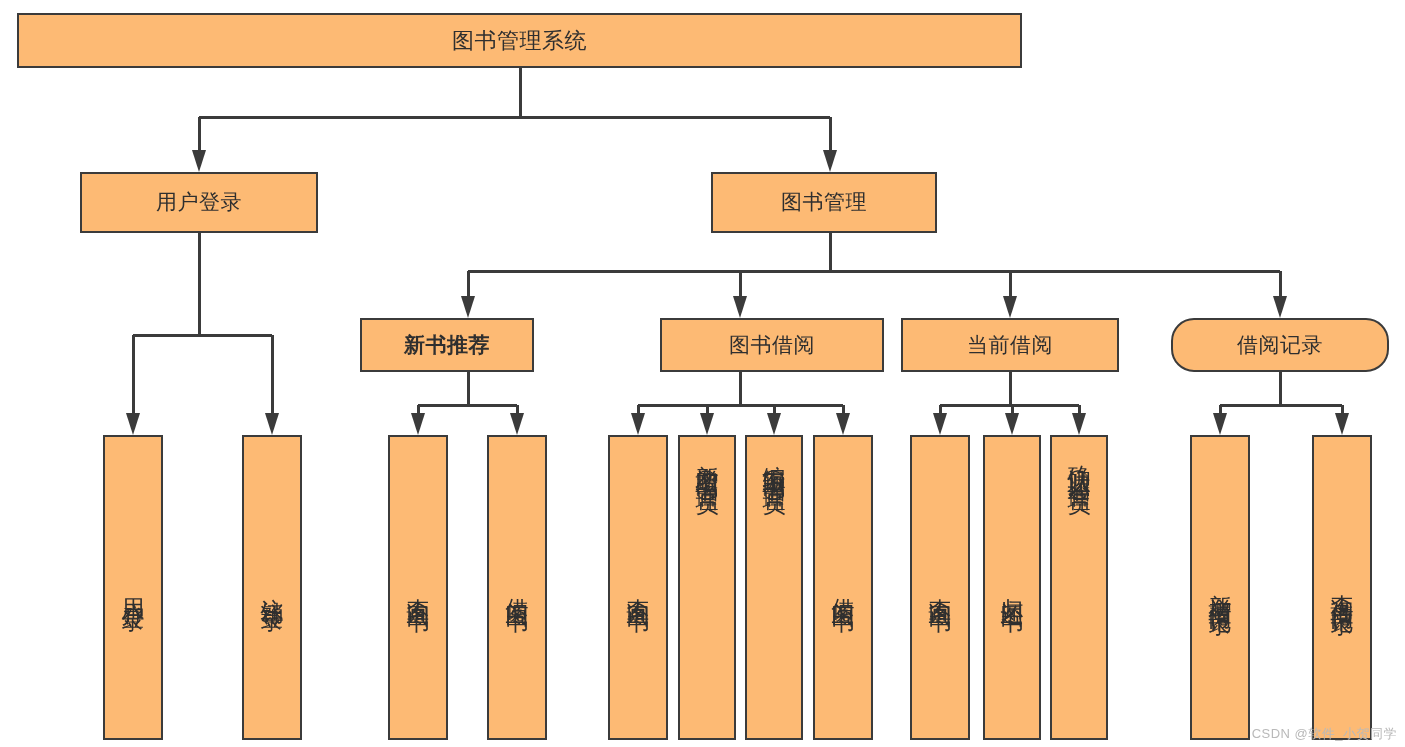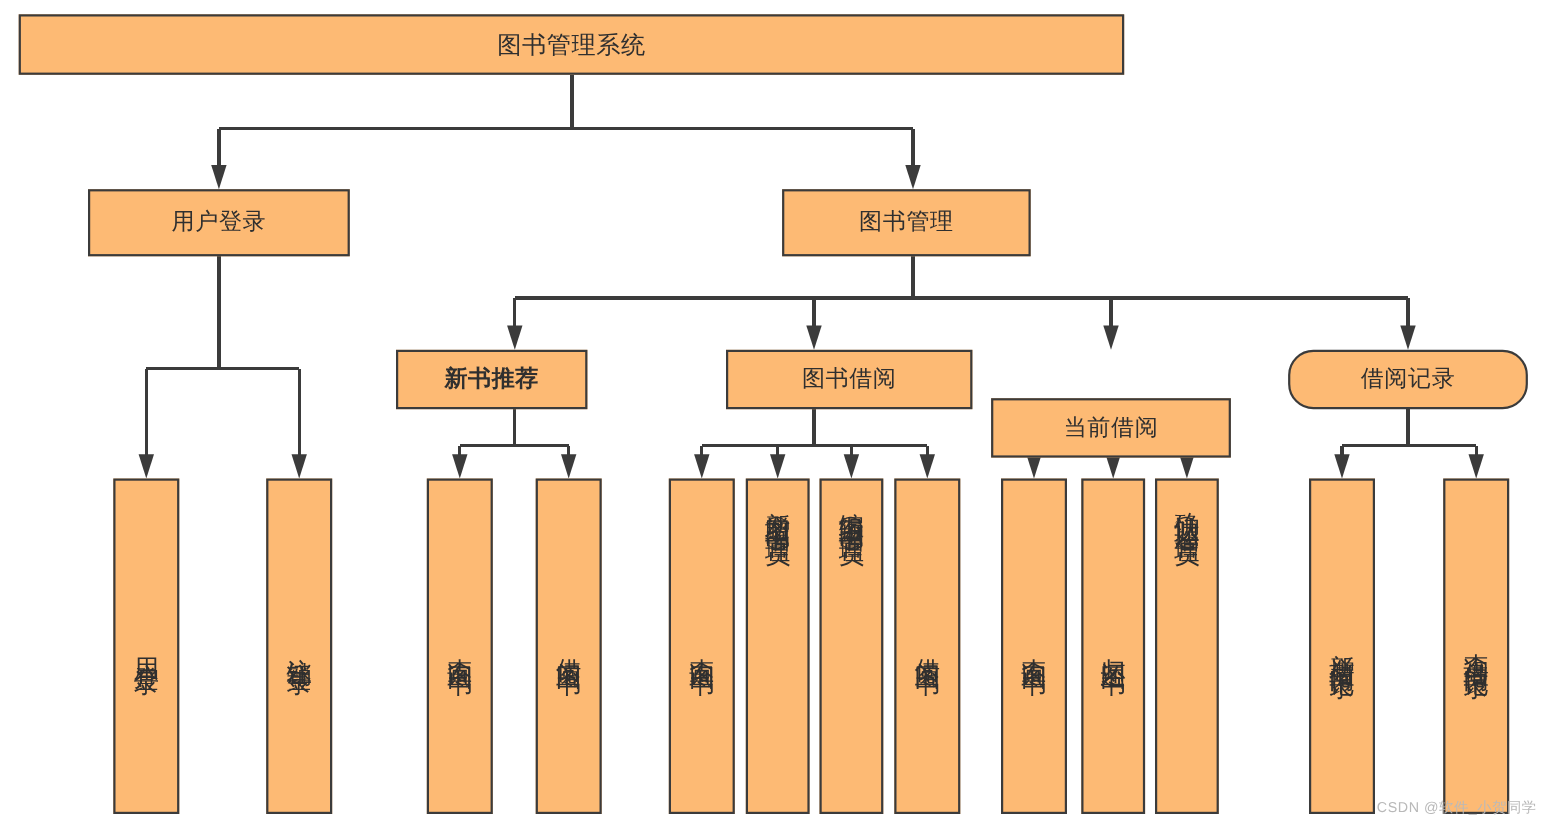--- a/index.html
+++ b/index.html
@@ -156,21 +156,21 @@
       </div>
       <div class="node horiz" style="left: 711px; top: 172px; width: 226px; height: 61px;">
         <span class="node-label">图书管理</span>
       </div>
       <div class="node horiz" style="left: 360px; top: 318px; width: 174px; height: 54px; font-weight: bold;">
         <span class="node-label">新书推荐</span>
       </div>
       <div class="node horiz" style="left: 632px; top: 318px; width: 224px; height: 54px; margin-left: 28px;">
         <span class="node-label">图书借阅</span>
       </div>
-      <div class="node horiz" style="left: 901px; top: 318px; width: 218px; height: 54px; margin-top: 44px;">
+      <div class="node horiz" style="left: 901px; top: 318px; width: 218px; height: 54px;">
         <span class="node-label">当前借阅</span>
       </div>
       <div class="node horiz" style="left: 1171px; top: 318px; width: 218px; height: 54px; border-radius: 23px;">
         <span class="node-label">借阅记录</span>
       </div>
       <div class="node vert center-text" style="left: 103px; top: 435px; width: 60px; height: 305px;">
         <span class="node-label">用户登录</span>
       </div>
       <div class="node vert center-text" style="left: 242px; top: 435px; width: 60px; height: 305px;">
         <span class="node-label">注销登录</span>

